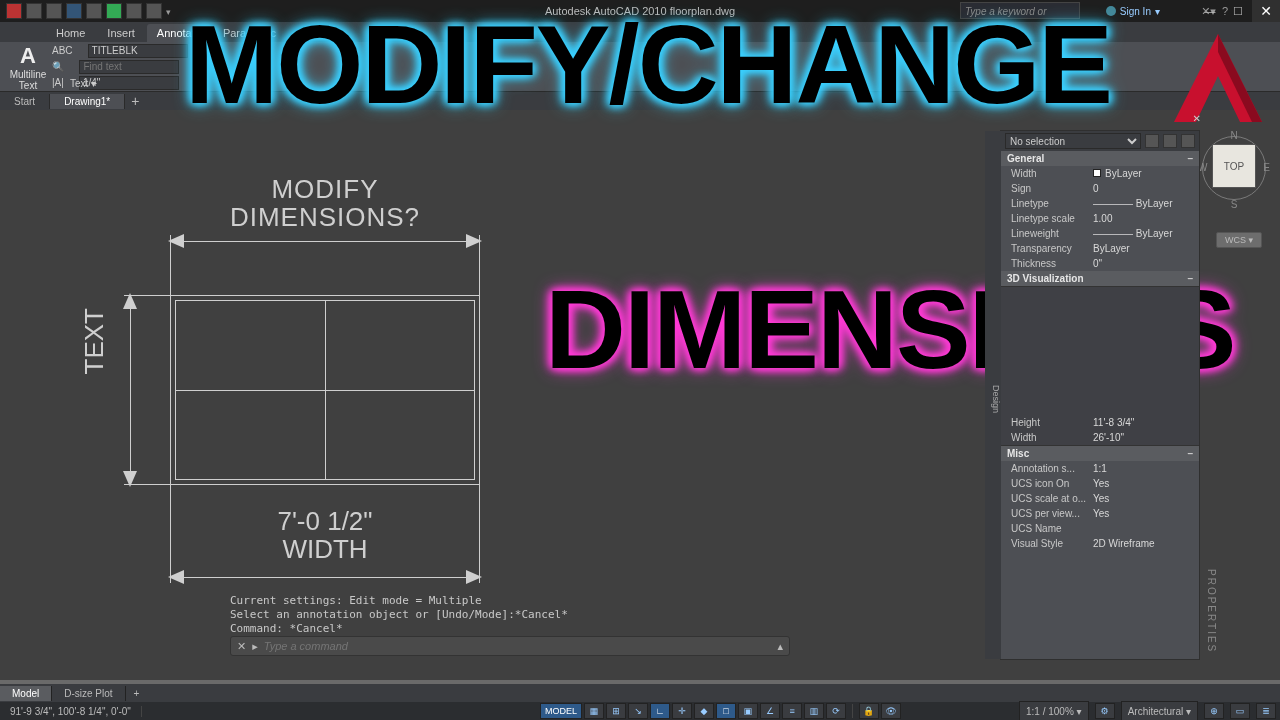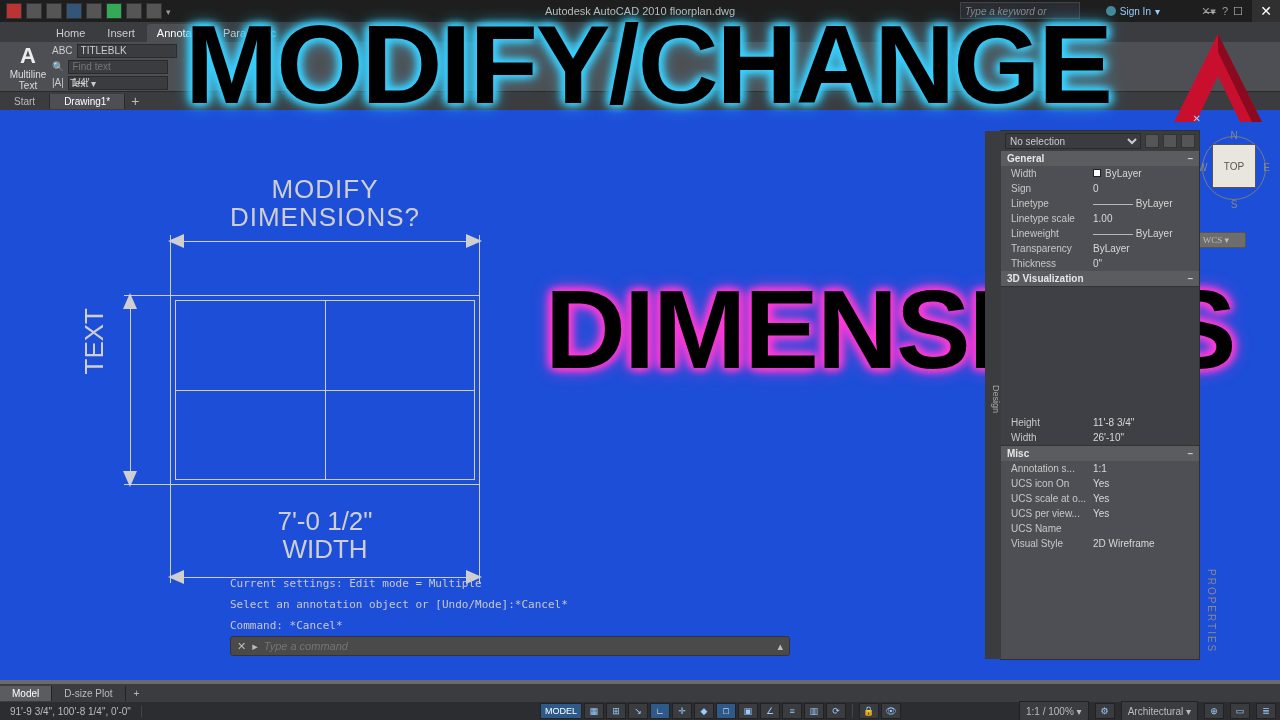--- a/index.html
+++ b/index.html
@@ -22,30 +22,30 @@
   .winbtns .close { background:#303030; color:#fff; font-size:14px; }
   
   .ribbon-tabs { position:absolute; left:0; top:22px; width:1280px; height:20px; background:#3a3c40; display:flex; align-items:flex-end; padding-left:46px; gap:2px; font-size:11px; color:#ccc; }
   .ribbon-tabs .tab { padding:3px 10px; border-top-left-radius:3px; border-top-right-radius:3px; cursor:default;}
   .ribbon-tabs .tab.active { background:#4d4f54; color:#fff; }
   
   .ribbon { position:absolute; left:0; top:42px; width:1280px; height:50px; background:#4d4f54; border-bottom:1px solid #2a2a2a; display:flex; align-items:center; padding-left:8px; gap:4px; }
   .multiline { width:40px; text-align:center; color:#ddd; font-size:10px; }
   .multiline .Aicon{ font-size:22px; font-weight:bold; color:#eee;}
   .findgrp { display:flex; flex-direction:column; gap:2px; }
-  .findgrp .row { display:flex; align-items:center; gap:4px; font-size:10px; color:#ccc;}
+  .findgrp .row { display:flex; align-items:center; gap:15px; font-size:10px; color:#ccc;}
   .findgrp input { width:100px; height:14px; background:#3a3c40; border:1px solid #2a2a2a; color:#ccc; font-size:10px; padding:0 3px;}
   .panel-label { position:absolute; left:70px; top:78px; font-size:10px; color:#ccc;}
   
   .doctabs { position:absolute; left:0; top:92px; width:1280px; height:18px; background:#3a3c40; display:flex; align-items:center; font-size:10px; color:#bbb; }
   .doctabs .dtab { padding:2px 14px; border-right:1px solid #2a2a2a;}
   .doctabs .dtab.active { background:#4d4f54; color:#fff;}
   .doctabs .plus { padding:0 6px; font-size:14px;}
   
-  .canvas { position:absolute; left:0; top:110px; width:1280px; height:570px; background:#1d4ed8;padding-left:12px; }
+  .canvas { position:absolute; left:0; top:110px; width:1280px; height:570px; background:#404040;padding-left:12px; }
   .drawing { position:absolute; left:100px; top:65px; }
   
   .rect { position:absolute; left:70px; top:120px; width:310px; height:190px; border:1px solid #cfcfcf;}
   .rect .inner { position:absolute; inset:4px; border:1px solid #cfcfcf;}
   .rect .vline { position:absolute; top:4px; bottom:4px; left:50%; width:1px; background:#cfcfcf;}
   .rect .hline { position:absolute; left:4px; right:4px; top:50%; height:1px; background:#cfcfcf;}
   
   .dim-top { position:absolute; left:70px; top:0; width:310px; height:110px; }
   .dim-top .txt { position:absolute; width:100%; text-align:center; top:0; color:#cfcfcf; font-size:26px; letter-spacing:1px; font-weight:300; line-height:28px;}
   .dim-top .bar { position:absolute; left:0; right:0; top:66px; height:1px; background:#cfcfcf;}
@@ -67,21 +67,21 @@
   .dim-left { position:absolute; left:0; top:120px; width:60px; height:190px;}
   .dim-left .bar{position:absolute; top:0;bottom:0; left:30px; width:1px; background:#cfcfcf;}
   .dim-left .at,.dim-left .ab{position:absolute;left:23px;width:0;height:0;border-left:7px solid transparent;border-right:7px solid transparent;}
   .dim-left .at{top:-2px;border-bottom:16px solid #cfcfcf;}
   .dim-left .ab{bottom:-2px;border-top:16px solid #cfcfcf;}
   .dim-left .tt{position:absolute;top:0;left:24px;width:46px;height:1px;background:#cfcfcf;}
   .dim-left .tb{position:absolute;bottom:0;left:24px;width:46px;height:1px;background:#cfcfcf;}
   .dim-left .txt{position:absolute; left:2px; top:95px; transform:rotate(-90deg); transform-origin:left top; color:#cfcfcf; font-size:26px; font-weight:300;text-align:center; width:190px; left:-80px; top:160px; transform:rotate(-90deg);}
   .dim-left .txt{ left:22px; top:95px; transform:translate(-50%,-50%) rotate(-90deg); width:auto; white-space:nowrap; position:absolute; left:12px; top:95px;}
   
-  .cmdhist { position:absolute; left:230px; bottom:44px; color:#c8c8c8; font-family:"Consolas",monospace; font-size:11px; line-height:21px; white-space:pre; }
+  .cmdhist { position:absolute; left:230px; bottom:44px; color:#c8c8c8; font-family:"Consolas",monospace; font-size:11px; line-height:14px; white-space:pre; }
   .cmdline { position:absolute; left:230px; bottom:24px; width:560px; height:20px; background:#4a4a4a; border:1px solid #333; border-radius:3px; display:flex; align-items:center; padding:0 6px; gap:6px; color:#bbb; font-size:11px;}
   .cmdline .chev::before{content:"▸";}
   .cmdline input{ flex:1; background:transparent; border:0; color:#ccc; font-style:italic; font-size:11px; outline:none;}
   
   .ci { position:absolute; left:14px; bottom:40px; width:150px; height:110px; border:3px solid #000; display:flex; align-items:center; justify-content:center; color:#fff; font-weight:800; font-size:64px; font-family:Arial; letter-spacing:8px;}
   .ci .corner{position:absolute;width:20px;height:20px;border:3px solid #000;}
   .ci .c1{top:-3px;left:-3px;border-right:0;border-bottom:0;}
   .ci .c2{top:-3px;right:-3px;border-left:0;border-bottom:0;}
   .ci .c3{bottom:-3px;left:-3px;border-right:0;border-top:0;}
   .ci .c4{bottom:-3px;right:-3px;border-left:0;border-top:0;}
@@ -110,21 +110,21 @@
   .props .proplabel{position:absolute; right:-18px; bottom:6px; writing-mode:vertical-rl; color:#888; font-size:10px; letter-spacing:2px;}
   .hidden-block{ background:#3f4045; height:160px; border-top:1px solid #333; border-bottom:1px solid #333; }
   
   .viewcube { position:absolute; right:12px; top:130px; width:68px; height:100px; text-align:center; color:#888; font-size:10px;}
   .viewcube .cube{ width:44px;height:44px;margin:14px auto 4px; background:#e8e6df; border:1px solid #555; display:flex; align-items:center; justify-content:center; font-size:10px; color:#555; position:relative;}
   .viewcube .ring{ position:absolute; left:2px; top:6px; width:64px; height:64px; border:1px solid #7a7a7a; border-radius:50%;}
   .viewcube .n{position:absolute;top:0;left:0;right:0;}
   .viewcube .s{position:absolute;bottom:20px;left:0;right:0;}
   .viewcube .w{position:absolute;top:32px;left:-2px;}
   .viewcube .e{position:absolute;top:32px;right:-2px;}
-  .wcs { position:absolute; right:34px; top:232px; padding:2px 16px; background:#6d6d6d; border:1px solid #555; color:#bbb; font-size:9px; border-radius:2px;font-family:Liberation Serif, serif;}
+  .wcs { position:absolute; right:18px; top:232px; padding:2px 8px; background:#6d6d6d; border:1px solid #555; color:#bbb; font-size:9px; border-radius:2px;}
   
   .layouttabs{ position:absolute; left:0; bottom:18px; height:18px; width:1280px; background:#3a3c40; display:flex; align-items:center; font-size:10px; color:#bbb;}
   .layouttabs .lt{ padding:2px 12px; border-right:1px solid #222;}
   .layouttabs .lt.active{ background:#5a5c60; color:#fff;}
   .layouttabs .plus{padding:0 8px;}
   
   .status{ position:absolute; left:0; bottom:0; height:18px; width:1280px; background:#2b2d30; display:flex; align-items:center; font-size:10px; color:#bbb;}
   .status .coords{ padding:0 10px; border-right:1px solid #444;}
   .status .mid{ position:absolute; left:540px; display:flex; align-items:center; gap:2px;}
   .status .btn{ width:20px; height:16px; background:#3a3c40; border:1px solid #222; display:flex; align-items:center; justify-content:center; font-size:9px; color:#9cf;}

